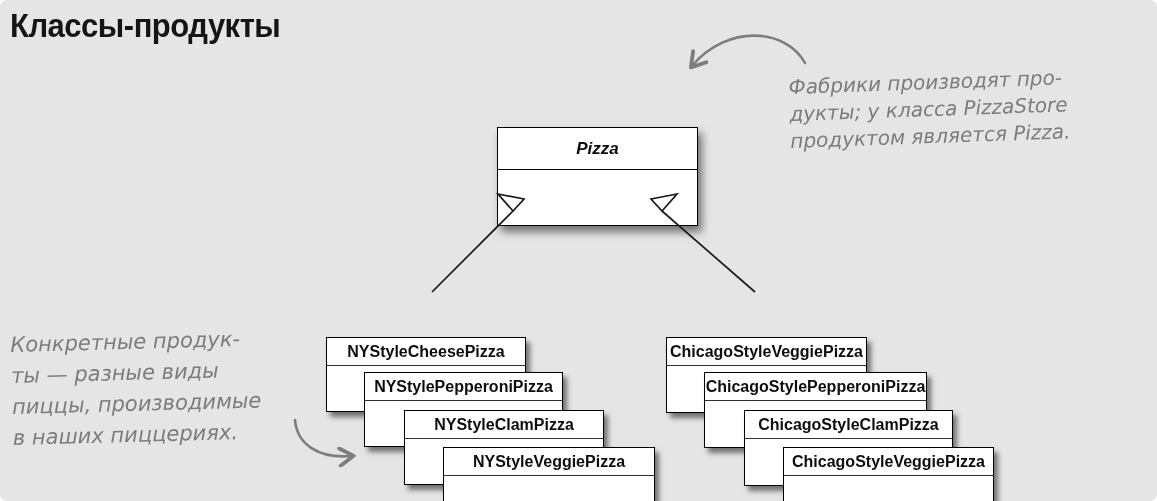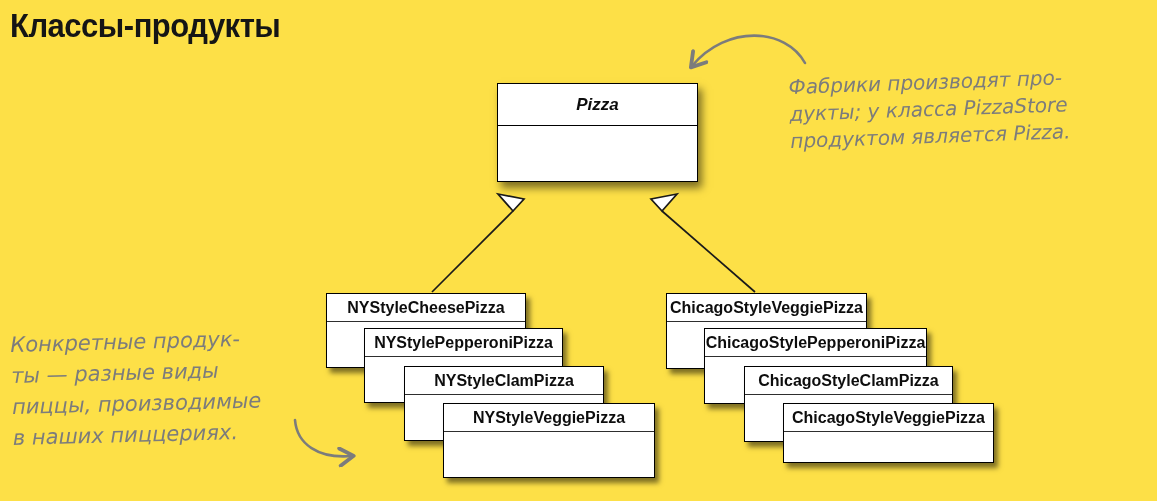--- a/index.html
+++ b/index.html
@@ -5,22 +5,23 @@
   html, body {
     margin: 0;
     padding: 0;
     background: #ffffff;
     font-family: "Liberation Sans", sans-serif;
   }
   #canvas {
     position: relative;
     width: 1157px;
     height: 501px;
-    background: #fde047;
+    background: #e5e5e5;
     overflow: hidden;
+    border-radius: 7px;
   }
 
   
   .page-title {
     position: absolute;
     left: 10px;
     top: 8px;
     font-size: 31px;
     font-weight: bold;
     letter-spacing: -0.5px;
@@ -30,20 +31,21 @@
     transform-origin: left top;
   }
 
   
   .class-box {
     position: absolute;
     background: #ffffff;
     border: 1.8px solid #000000;
     box-shadow: 4px 5px 5px rgba(0,0,0,0.5);
     box-sizing: border-box;
+    margin-top: 44px;
   }
   .class-title {
     height: 28px;
     border-bottom: 1.5px solid #2e2e2e;
     display: flex;
     align-items: center;
     justify-content: center;
     font-weight: bold;
     font-size: 16px;
     color: #0d0d0d;

